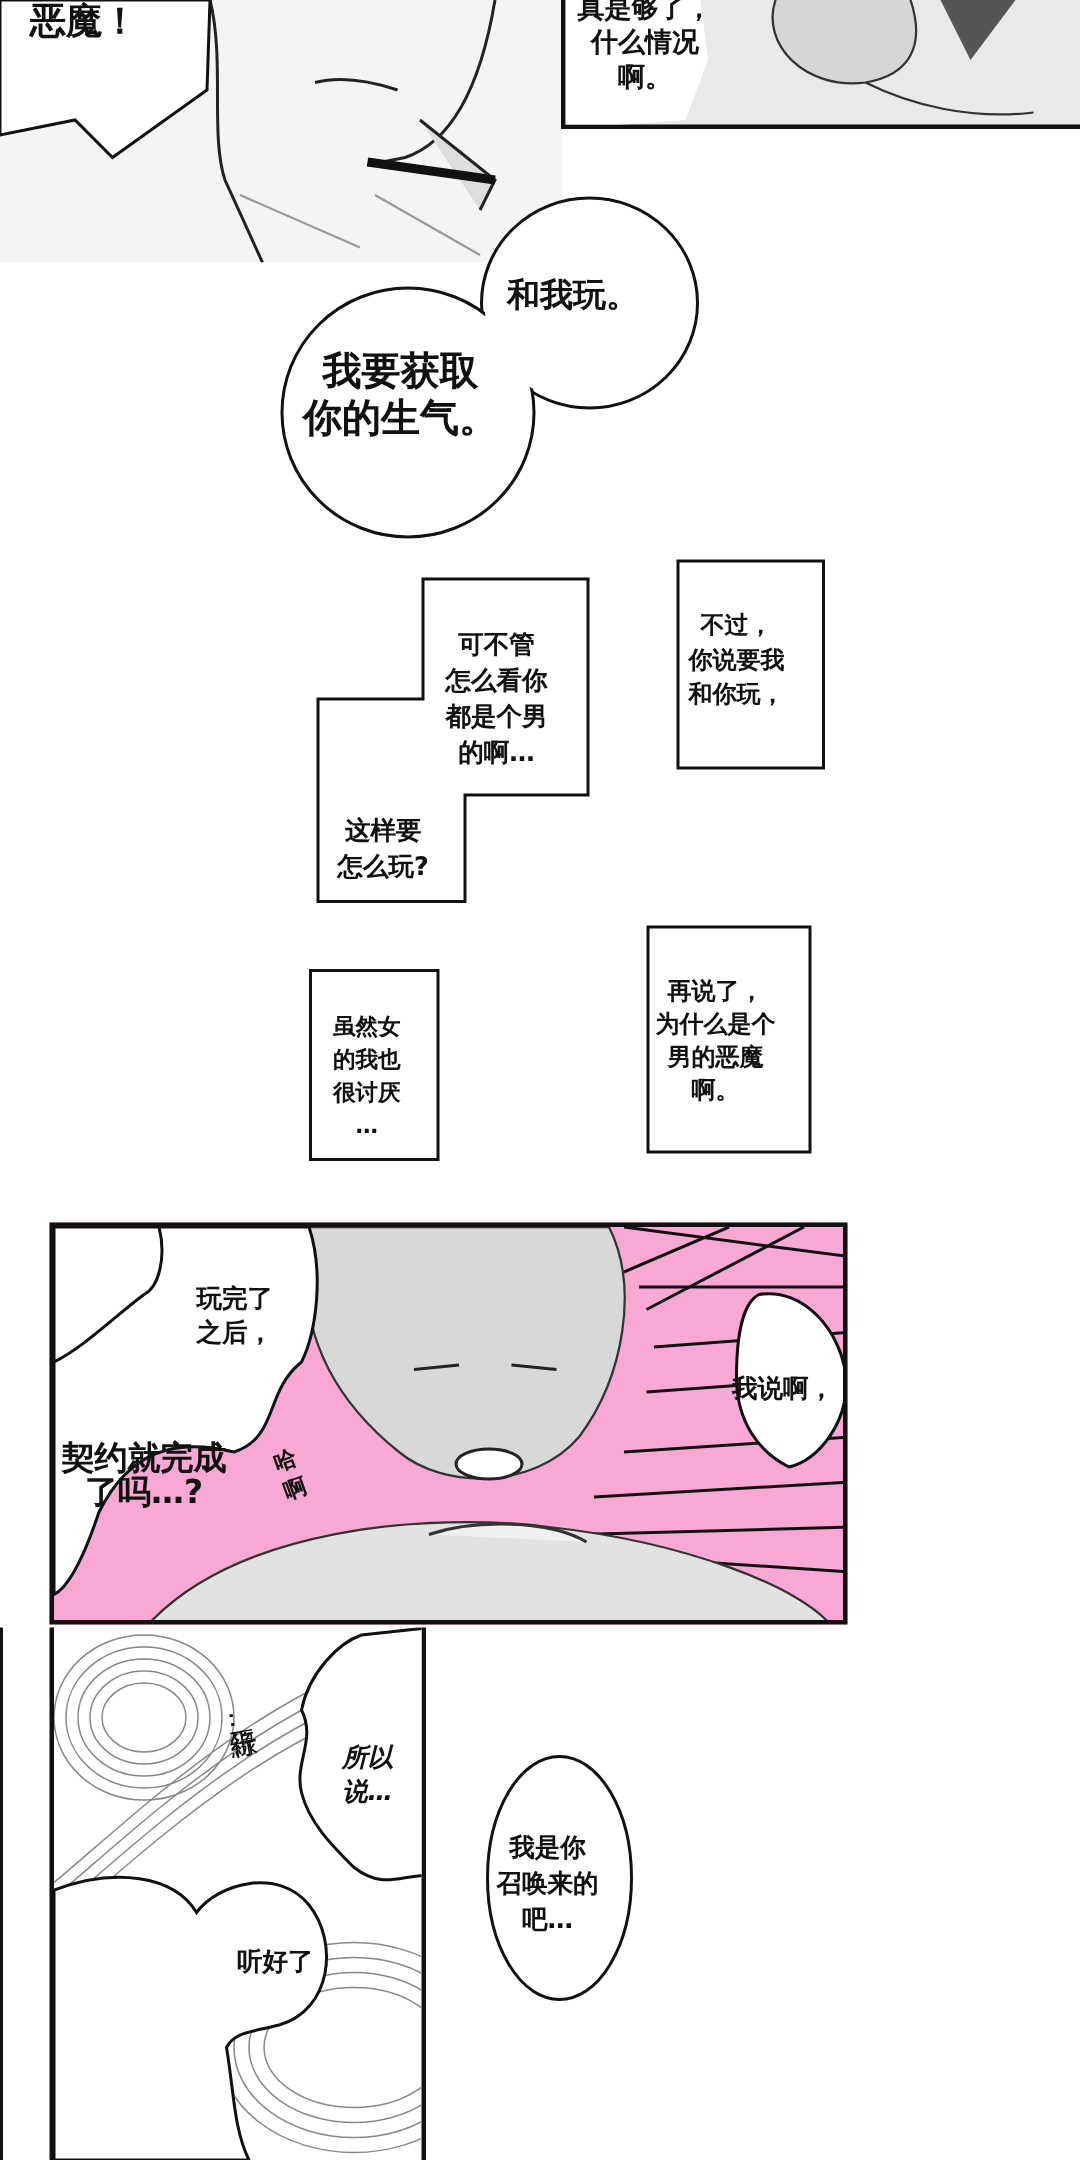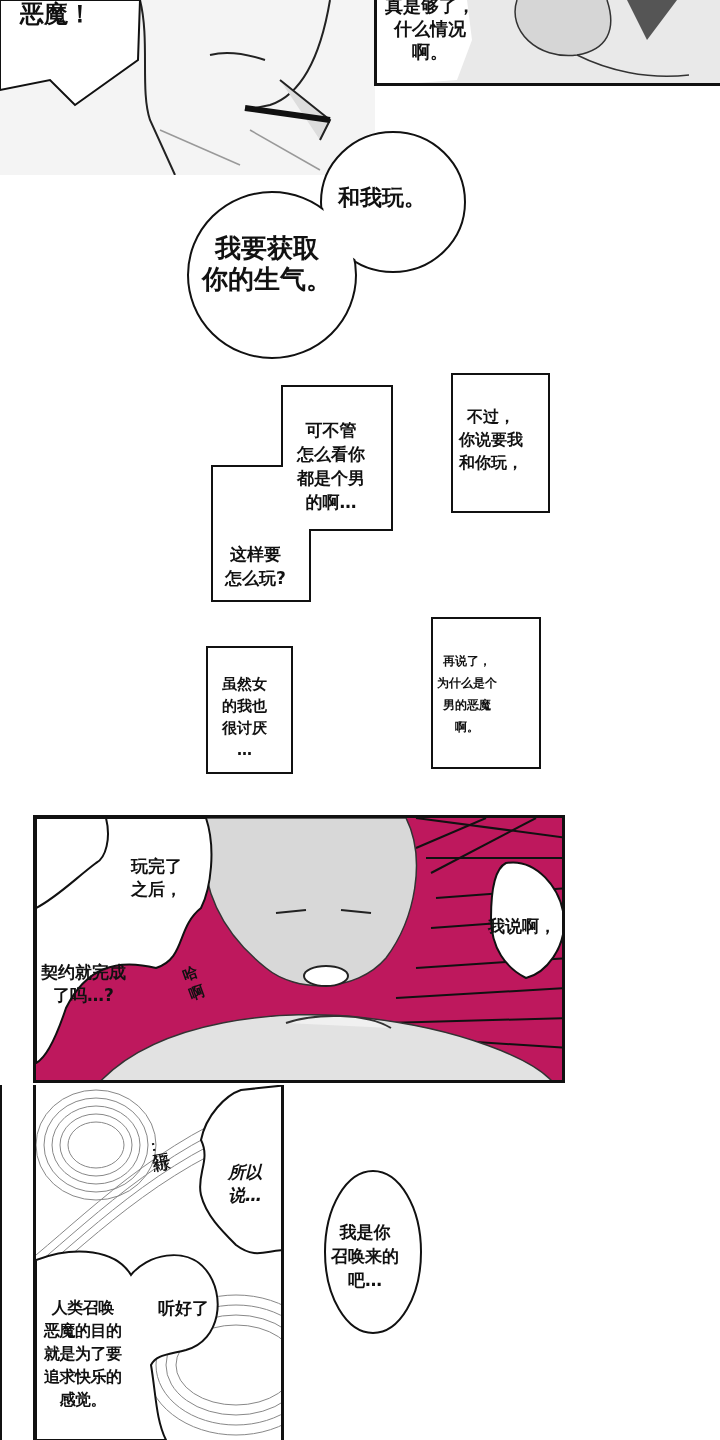--- a/index.html
+++ b/index.html
@@ -68,26 +68,26 @@
 你说要我
 和你玩，</div>
 
 <div class="box" style="left:206px; top:646px; width:87px; height:128px;"></div>
 <div class="txt" style="left:222px; top:673px; font-size:15px; line-height:22px;">虽然女
 的我也
 很讨厌
 …</div>
 
 <div class="box" style="left:431px; top:617px; width:110px; height:152px;"></div>
-<div class="txt" style="left:437px; top:650px; font-size:12px; line-height:22px;">再说了，
+<div class="txt" style="left:437px; top:650px; font-size:16px; line-height:22px;">再说了，
 为什么是个
 男的恶魔
 啊。</div>
 
-<div class="panel" style="left:33px; top:815px; width:532px; height:268px; border:3px solid #111; box-sizing:border-box; background:#be185d;">
+<div class="panel" style="left:33px; top:815px; width:532px; height:268px; border:3px solid #111; box-sizing:border-box; background:#f9a8d4;">
   <svg width="532" height="268">
     <g stroke="#111" stroke-width="2">
       <line x1="532" y1="20" x2="380" y2="0"></line>
       <line x1="532" y1="40" x2="390" y2="40"></line>
       <line x1="532" y1="70" x2="400" y2="80"></line>
       <line x1="532" y1="100" x2="395" y2="110"></line>
       <line x1="532" y1="140" x2="380" y2="150"></line>
       <line x1="532" y1="170" x2="360" y2="180"></line>
       <line x1="532" y1="200" x2="350" y2="205"></line>
       <line x1="532" y1="230" x2="380" y2="220"></line>
@@ -101,21 +101,21 @@
     <path d="M60 268 C120 200 250 190 330 200 C420 210 500 240 520 268 Z" fill="#e2e2e2" stroke="#333" stroke-width="1.5"></path>
     <path d="M250 205 C280 195 330 195 355 210" stroke="#333" stroke-width="2" fill="#f0f0f0"></path>
 
     <path d="M0 0 L170 0 C180 30 175 70 165 90 C140 110 150 140 120 150 C80 140 50 150 30 190 C20 220 10 240 0 245 Z" fill="#fff" stroke="#111" stroke-width="2"></path>
     <path d="M70 0 C75 20 70 40 60 45 C40 60 20 80 0 90" stroke="#111" stroke-width="2" fill="none"></path>
 
     <path d="M470 45 C500 40 525 70 528 100 C530 130 510 155 490 160 C470 150 455 130 455 100 C455 70 460 50 470 45 Z" fill="#fff" stroke="#111" stroke-width="2"></path>
   </svg>
   <div class="txt" style="left:95px; top:37px; font-size:17px; line-height:23px;">玩完了
 之后，</div>
-  <div class="txt" style="left:5px; top:143px; font-size:17px; line-height:23px;">契约就完成
+  <div class="txt" style="left:5px; top:143px; font-size:22px; line-height:23px;">契约就完成
 了吗…?</div>
   <div class="txt" style="left:150px; top:145px; font-size:15px; line-height:20px; transform:rotate(-20deg);">哈
 啊</div>
   <div class="txt" style="left:452px; top:96px; font-size:17px;">我说啊，</div>
 </div>
 
 <div class="panel" style="left:33px; top:1085px; width:251px; height:355px; border-left:3px solid #111; border-right:3px solid #111; box-sizing:border-box; background:#fff;">
   <svg width="251" height="355">
     <g fill="none" stroke="#888" stroke-width="1">
       <ellipse cx="60" cy="60" rx="60" ry="55"></ellipse>
@@ -134,25 +134,20 @@
     </g>
 
     <path d="M251 0 L251 165 C230 165 220 175 200 160 C185 145 170 130 165 110 C160 90 175 75 165 55 C170 30 190 10 205 5 Z" fill="#fff" stroke="#111" stroke-width="2"></path>
 
     <path d="M0 175 C40 160 80 165 95 190 C110 170 150 160 170 185 C190 210 185 255 150 265 C130 270 120 270 115 280 C120 310 120 335 130 355 L0 355 Z" fill="#fff" stroke="#111" stroke-width="2"></path>
   </svg>
   <div class="txt" style="left:112px; top:55px; width:22px; font-size:18px; line-height:22px; font-weight:normal; writing-mode:vertical-rl; transform:rotate(-10deg);">平行線…</div>
   <div class="txt" style="left:192px; top:76px; font-size:17px; line-height:23px;font-style:italic;">所以
 说…</div>
   <div class="txt" style="left:122px; top:211px; font-size:17px;">听好了</div>
-  <div class="txt" style="left:8px; top:211px; font-size:16px; line-height:23px; letter-spacing:-0.5px;">人类召唤
-恶魔的目的
-就是为了要
-追求快乐的
-感觉。</div>
 </div>
 <div class="abs" style="left:0; top:1085px; width:2px; height:355px; background:#111;"></div>
 
 <svg width="100" height="170" style="left:323px; top:1168px">
   <ellipse cx="50" cy="84" rx="48" ry="81" fill="#fff" stroke="#111" stroke-width="2"></ellipse>
 </svg>
 <div class="txt" style="left:331px; top:1220px; font-size:17px; line-height:24px;">我是你
 召唤来的
 吧…</div>
 

